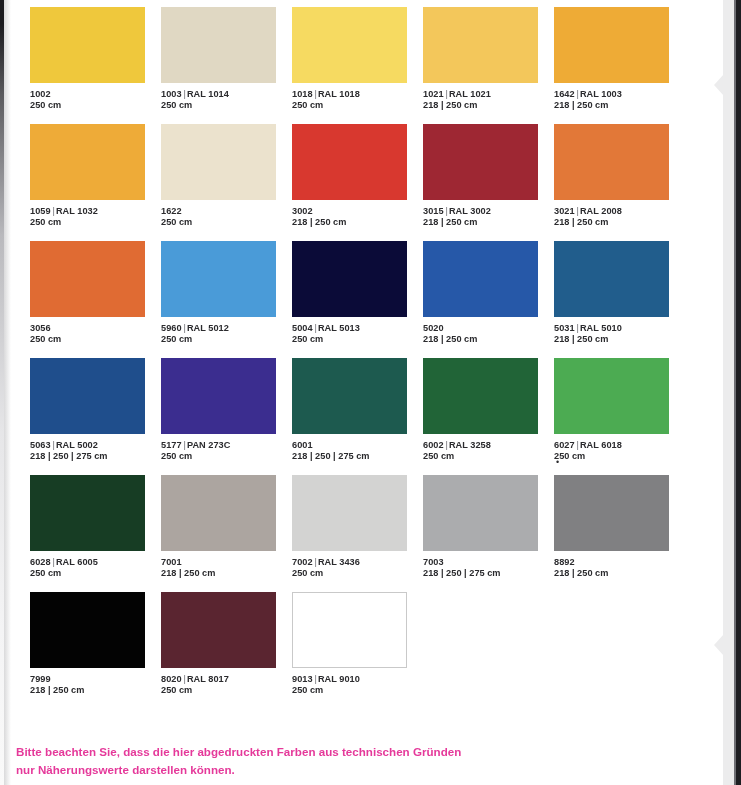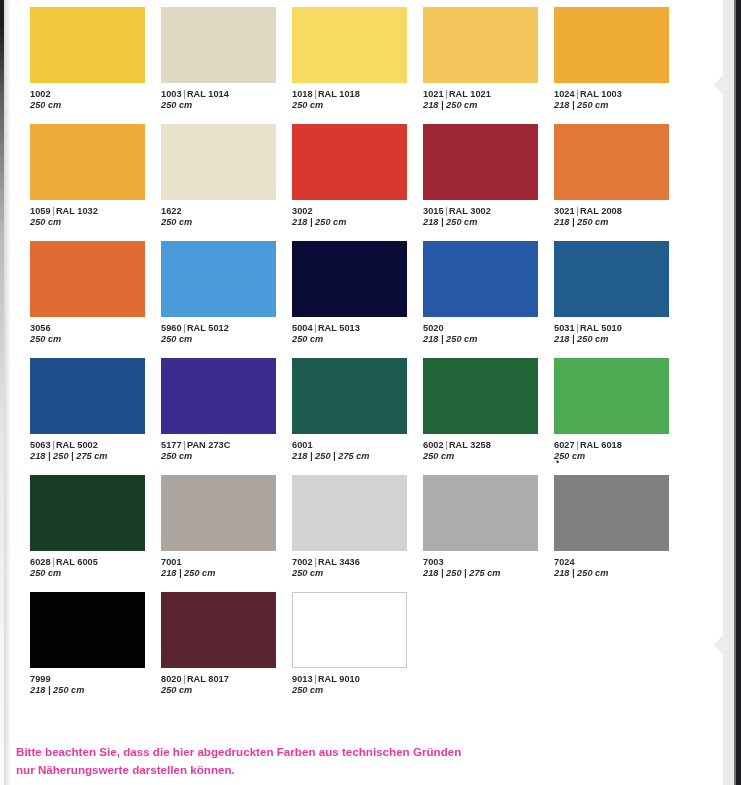--- a/index.html
+++ b/index.html
@@ -119,21 +119,21 @@
     font-weight: 700;
     letter-spacing: 0.02px;
     white-space: nowrap;
   }
   .swatch-meta .sep {
     color: #6d6d72;
     font-weight: 400;
     padding: 0 1px 0 2px;
   }
   .swatch-meta .code-line { display: block; }
-  .swatch-meta .size-line { display: block; font-style: italic; }
+  .swatch-meta .size-line { display: block; }
   .swatch-meta .size-line-2 { display: block; }
   .dot-mark {
     position: absolute;
     left: 2px;
     top: 100px;
     font-size: 9px;
     line-height: 9px;
     color: #2b2b2e;
   }
 
@@ -193,21 +193,21 @@
         <div class="swatch-cell">
           <div class="swatch-chip" style="background: rgb(243, 199, 91);"></div>
           <div class="swatch-meta">
             <span class="code-line"><span>1021</span><span class="sep">|</span><span>RAL 1021</span></span>
             <span class="size-line">218 | 250 cm</span>
           </div>
         </div>
         <div class="swatch-cell">
           <div class="swatch-chip" style="background: rgb(238, 171, 54);"></div>
           <div class="swatch-meta">
-            <span class="code-line"><span>1024</span><span class="sep">|</span><span>RAL 1003</span></span>
+            <span class="code-line"><span>1642</span><span class="sep">|</span><span>RAL 1003</span></span>
             <span class="size-line">218 | 250 cm</span>
           </div>
         </div>
       </div>
       <div class="swatch-row">
         <div class="swatch-cell">
           <div class="swatch-chip" style="background: rgb(238, 171, 56);"></div>
           <div class="swatch-meta">
             <span class="code-line"><span>1059</span><span class="sep">|</span><span>RAL 1032</span></span>
             <span class="size-line">250 cm</span>
@@ -342,21 +342,21 @@
         <div class="swatch-cell">
           <div class="swatch-chip" style="background: rgb(171, 172, 174);"></div>
           <div class="swatch-meta">
             <span class="code-line"><span>7003</span></span>
             <span class="size-line">218 | 250 | 275 cm</span>
           </div>
         </div>
         <div class="swatch-cell">
           <div class="swatch-chip" style="background: rgb(128, 128, 130);"></div>
           <div class="swatch-meta">
-            <span class="code-line"><span>7024</span></span>
+            <span class="code-line"><span>8892</span></span>
             <span class="size-line">218 | 250 cm</span>
           </div>
         </div>
       </div>
       <div class="swatch-row">
         <div class="swatch-cell">
           <div class="swatch-chip" style="background: rgb(3, 3, 3);"></div>
           <div class="swatch-meta">
             <span class="code-line"><span>7999</span></span>
             <span class="size-line">218 | 250 cm</span>

